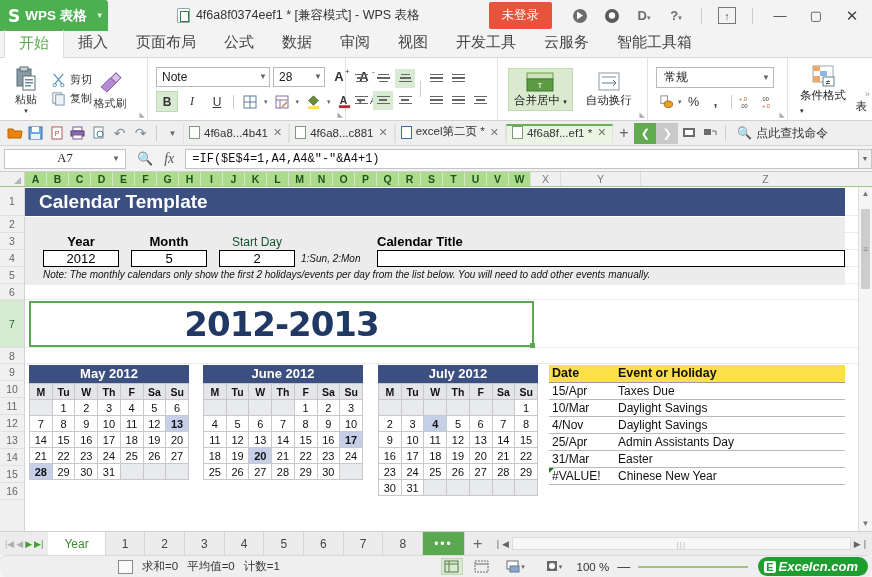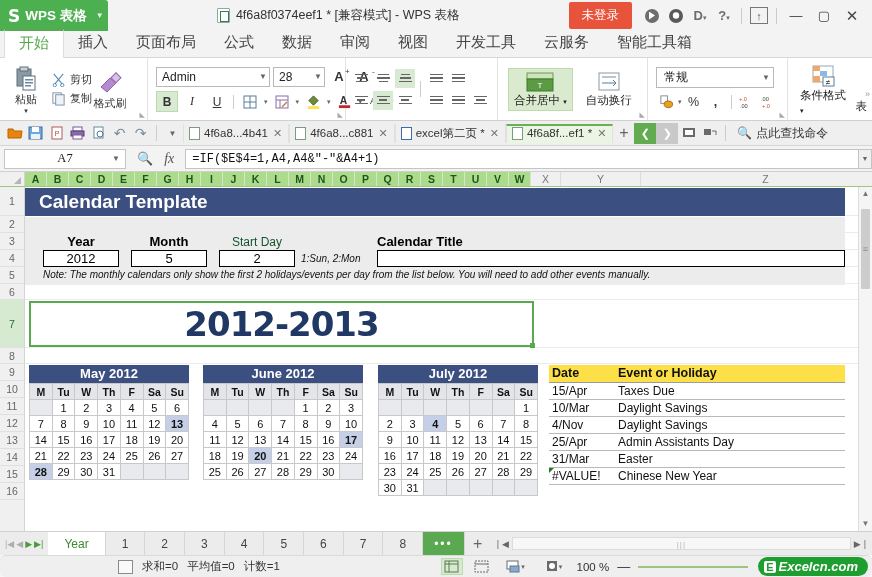--- a/index.html
+++ b/index.html
@@ -17,21 +17,21 @@
               padding-left:8px; font-size:13.5px; font-weight:bold; gap:5px;
               border-top-right-radius:3px; }
   .wps-logo .s-glyph { font-size:17px; font-weight:bold; font-family:"DejaVu Sans",sans-serif; }
   .wps-logo .caret { margin-left:4px; font-size:8px; opacity:.85; }
   .title-center { flex:1; display:flex; align-items:center; justify-content:center; gap:6px;
                   font-size:12.5px; color:#333; }
   .doc-ico { width:13px; height:15px; background:#fff; border:1px solid #8aa; border-radius:1px;
              position:relative; display:inline-block; }
   .doc-ico:after { content:""; position:absolute; left:2px; top:2px; width:7px; height:9px;
                    border:1px solid #3a7d44; }
-  .title-right { display:flex; align-items:center; gap:0px; padding-right:6px; }
+  .title-right { display:flex; align-items:center; gap:8px; padding-right:6px; }
   .nologin { background:#e8533c; color:#fff; font-size:12.5px; padding:5px 13px; margin-right:8px;
              border-radius:2px; }
   .tbtn { width:24px; height:26px; display:flex; align-items:center; justify-content:center;
           color:#555; font-size:13px; }
   .circ { width:14px; height:14px; border-radius:50%; background:#6d6d6d; position:relative;}
   .circ.dark { background:#5a5a5a; }
   .circ:after{content:"";position:absolute;left:4px;top:3px;width:6px;height:8px;background:#fff;
               clip-path:polygon(0 0,100% 50%,0 100%);}
   .circ.dark:after{clip-path:circle(40% at 50% 50%);left:3px;top:3px;width:8px;height:8px;}
   .dicon { font-weight:bold; color:#6d6d6d; font-size:13px; }
@@ -92,21 +92,21 @@
   .nbtn { min-width:20px;height:20px;display:flex;align-items:center;justify-content:center;
           font-size:12.5px;color:#333;}
   .condfmt { display:flex;flex-direction:column;align-items:center; font-size:11.5px; padding:0 4px;}
   .condfmt .gx { width:28px; height:24px; }
   .ribbon-more { position:absolute; right:2px; top:50%; font-size:9px; color:#999; }
 
   
   .doctabs { height:25px; background:#efefef; display:flex; align-items:center;
              border-bottom:1px solid #d5d5d5; font-size:11.5px; padding-left:4px; }
   .qa { width:21px;height:21px;display:flex;align-items:center;justify-content:center;font-size:13px;}
-  .dtab { display:flex; align-items:center; gap:4px; padding:4px 6px 4px 5px; height:19px;
+  .dtab { display:flex; align-items:flex-end; gap:4px; padding:4px 6px 4px 5px; height:19px;
           color:#333; border-left:1px solid #e0e0e0; border-right:1px solid #e0e0e0;}
   .dtab.active { background:#eaf5e4; border-top:2px solid #6aaf55; padding-top:2px; }
   .dtab .x { font-size:11px; color:#777; margin-left:1px; }
   .mini-ico { width:11px;height:13px;border:1px solid #7c9b7c;background:#fff;position:relative;}
   .mini-ico.blue { border-color:#3a6ea5; }
   .navg { width:22px;height:21px; display:flex;align-items:center;justify-content:center;
           color:#fff; font-size:11px;}
   .navg.green { background:#63ab51; }
   .navg.grey { background:#c9c9c9; }
   .findbox { display:flex; align-items:center; gap:4px; color:#333; font-size:12px; margin-left:6px;}
@@ -318,21 +318,21 @@
           <rect x="16" y="4" width="7" height="7" fill="#d8c2e8" stroke="#8e63ab" transform="rotate(45 19 7)"></rect>
         </svg>
         <span>格式刷</span>
       </div>
       <span class="dlg">◣</span>
     </div>
 
     <div class="rgroup" style="width:198px; flex-direction:column; justify-content:center; align-items:flex-start; gap:4px; padding-left:8px;">
       <div class="fontrow">
         <div class="fsel" style="width:114px">
-          <span>Admin</span>
+          <span>Note</span>
           <span class="cv">▼</span>
         </div>
         <div class="fsel" style="width:52px">
           <span>28</span>
           <span class="cv">▼</span>
         </div>
         <div class="sqbtn">
             <span class="aicon">A<sup>+</sup></span>
           </div>
         <div class="sqbtn">

